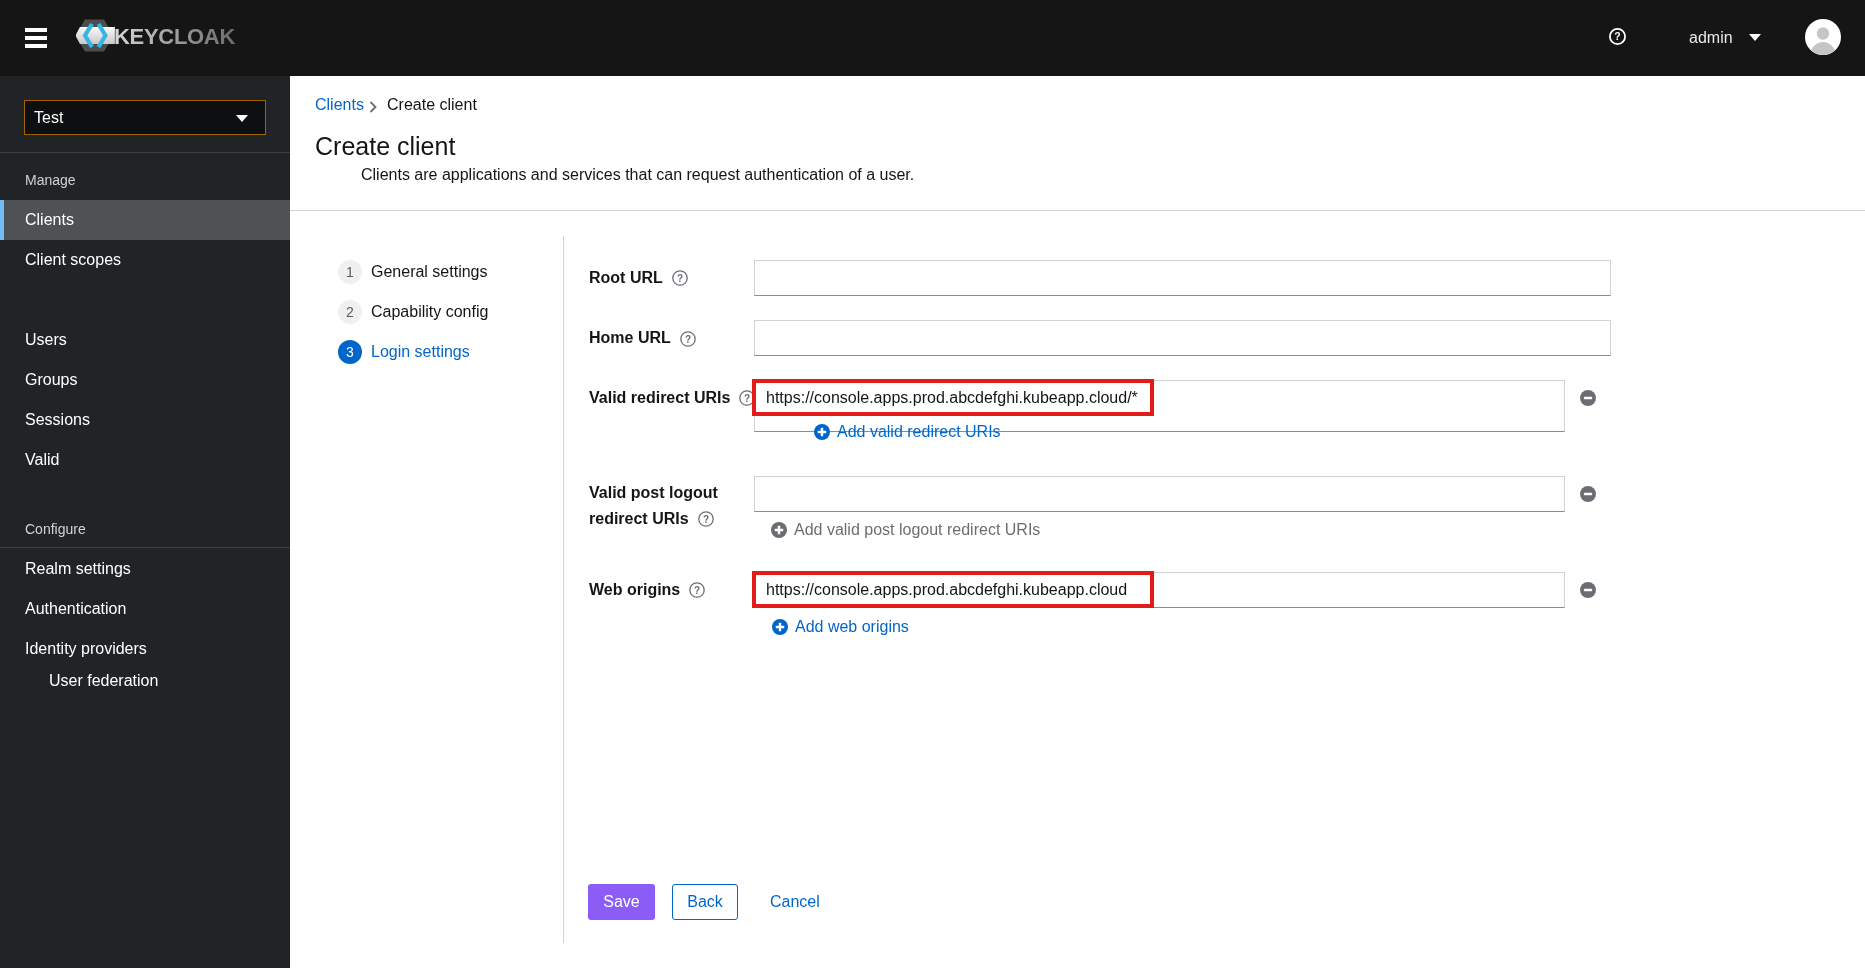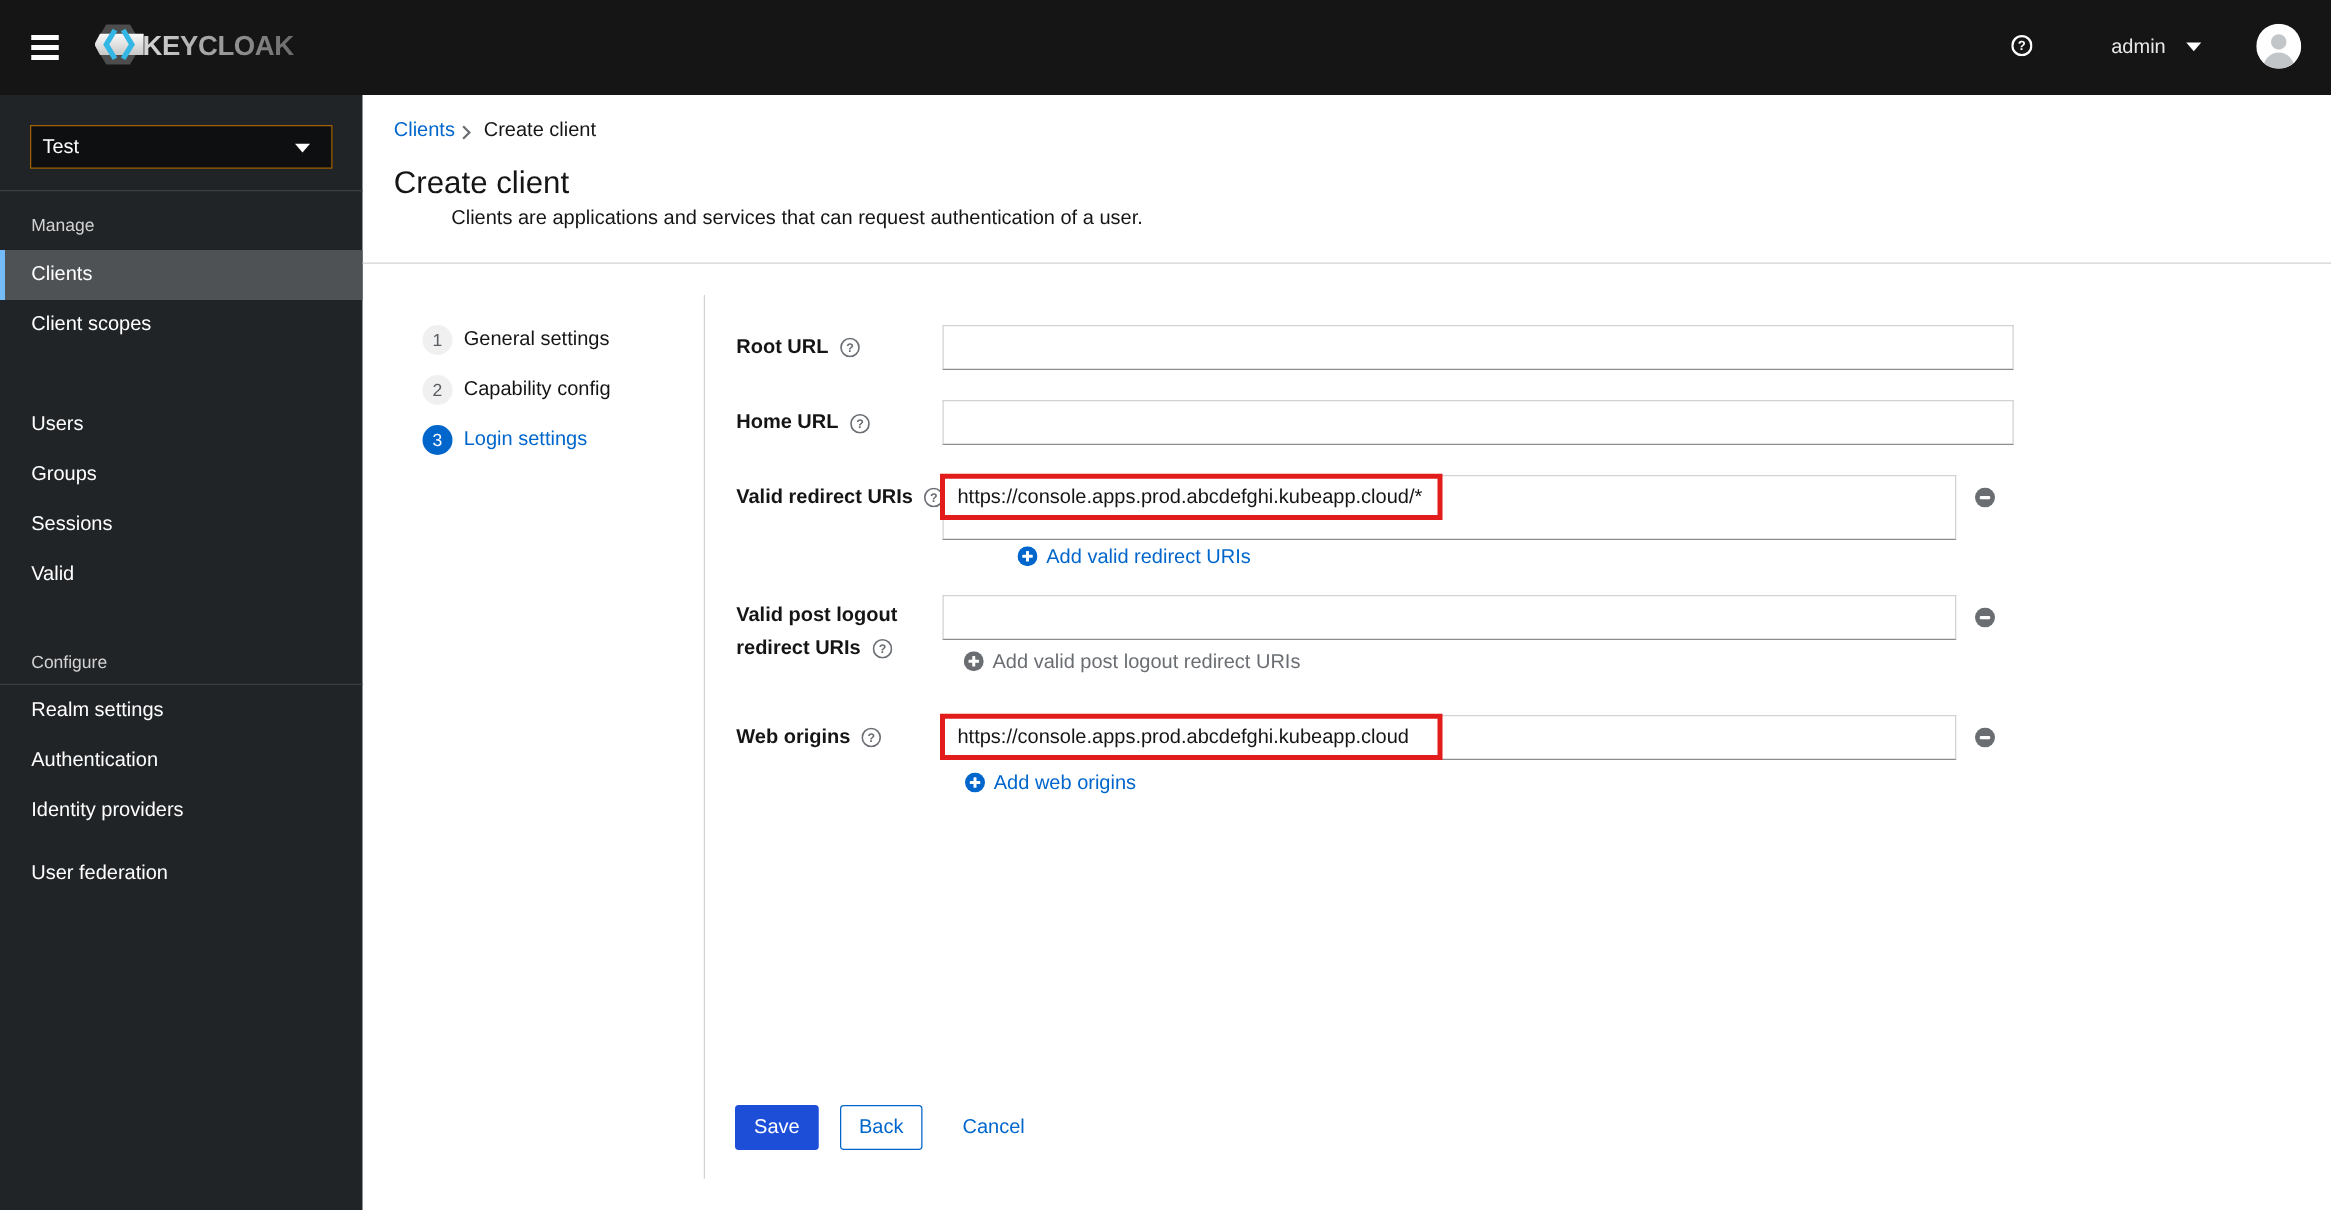--- a/index.html
+++ b/index.html
@@ -53,21 +53,21 @@
   .flabel svg { flex:0 0 auto; }
   .finput { position:absolute; background:#fff; border:1px solid #d2d2d2; border-bottom:1px solid #8a8d90;
     font-size:16px; color:#151515; padding-left:11px; line-height:34px; white-space:nowrap; }
   .redbox { position:absolute; border:4px solid #e21b1b; }
   .addrow { position:absolute; font-size:16px; color:#06c; }
   .addrow svg { vertical-align:-3px; margin-right:7px; }
   .addrow.gray { color:#6a6e73; }
   .qico { position:absolute; }
 
   
-  #btn-save { position:absolute; left:588px; top:884px; width:67px; height:36px; background:#1d4ed8;
+  #btn-save { position:absolute; left:588px; top:884px; width:67px; height:36px; background:#8b5cf6;
     border-radius:3px; color:#fff; font-size:16px; text-align:center; line-height:36px; }
   #btn-back { position:absolute; left:672px; top:884px; width:66px; height:36px; background:#fff;
     border:1px solid #06c; border-radius:3px; color:#06c; font-size:16px; text-align:center; line-height:34px; }
   #btn-cancel { position:absolute; left:770px; top:884px; height:36px; color:#06c; font-size:16px; line-height:36px; }
 </style>
 </head>
 <body>
 
 <div id="header">
   <div id="burger">
@@ -130,21 +130,21 @@
   <div class="navitem" style="top:164px;">Client scopes</div>
   <div class="navitem" style="top:244px;">Users</div>
   <div class="navitem" style="top:284px;">Groups</div>
   <div class="navitem" style="top:324px;">Sessions</div>
   <div class="navitem" style="top:364px;">Valid</div>
   <div class="navsec" style="top:445px;">Configure</div>
   <div class="sdiv" style="top:471px;"></div>
   <div class="navitem" style="top:473px;">Realm settings</div>
   <div class="navitem" style="top:513px;">Authentication</div>
   <div class="navitem" style="top:553px;">Identity providers</div>
-  <div class="navitem" style="top:603px;">User federation</div>
+  <div class="navitem" style="top:585px;margin-left:24px;">User federation</div>
 </div>
 
 <div id="crumb"><a>Clients</a><span id="crumbsep"><svg width="8" height="12" viewBox="0 0 8 12">
         <path d="M1.5 1 L6.5 6 L1.5 11" fill="none" stroke="#6a6e73" stroke-width="1.8"></path>
       </svg></span><span id="crumbtxt2">Create client</span></div>
 <div id="pagetitle">Create client</div>
 <div id="pagesub">Clients are applications and services that can request authentication of a user.</div>
 <div id="hdiv"></div>
 <div id="vdiv"></div>
 
@@ -170,21 +170,21 @@
 <div class="flabel" style="top:389px;">Valid redirect URIs <svg width="16" height="16" viewBox="0 0 16 16">
       <circle cx="8" cy="8" r="7.2" fill="none" stroke="#6a6e73" stroke-width="1.3"></circle>
       <text x="8" y="11.6" text-anchor="middle" font-size="10" fill="#6a6e73" font-family="Liberation Sans, sans-serif">?</text>
     </svg></div>
 <div class="finput" style="left:754px; top:380px; width:811px; height:52px;">https://console.apps.prod.abcdefghi.kubeapp.cloud/*</div>
 <div class="redbox" style="left:752px; top:379px; width:402px; height:37px;"></div>
 <span class="qico" style="left:1580px; top:390px;"><svg width="16" height="16" viewBox="0 0 16 16">
       <circle cx="8" cy="8" r="8" fill="#6a6e73"></circle>
       <rect x="3.8" y="6.7" width="8.4" height="2.6" rx="1" fill="#fff"></rect>
     </svg></span>
-<div class="addrow" style="left:770px; top:437px;padding-left:44px;"><svg width="16" height="16" viewBox="0 0 16 16">
+<div class="addrow" style="left:770px; top:423px;padding-left:44px;"><svg width="16" height="16" viewBox="0 0 16 16">
       <circle cx="8" cy="8" r="8" fill="#06c"></circle>
       <rect x="3.8" y="6.8" width="8.4" height="2.4" rx="0.5" fill="#fff"></rect>
       <rect x="6.8" y="3.8" width="2.4" height="8.4" rx="0.5" fill="#fff"></rect>
     </svg>Add valid redirect URIs</div>
 
 <div class="flabel" style="top:484px;">Valid post logout</div>
 <div class="flabel" style="top:510px;">redirect URIs <svg width="16" height="16" viewBox="0 0 16 16">
       <circle cx="8" cy="8" r="7.2" fill="none" stroke="#6a6e73" stroke-width="1.3"></circle>
       <text x="8" y="11.6" text-anchor="middle" font-size="10" fill="#6a6e73" font-family="Liberation Sans, sans-serif">?</text>
     </svg></div>

